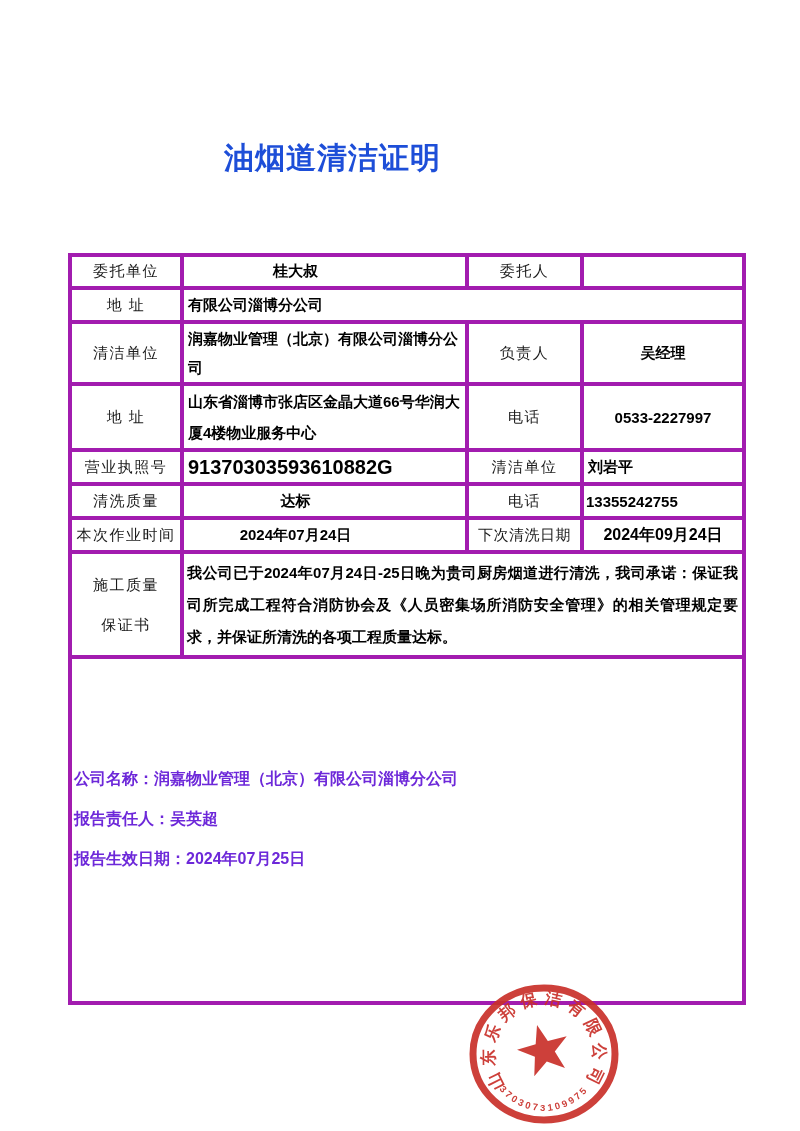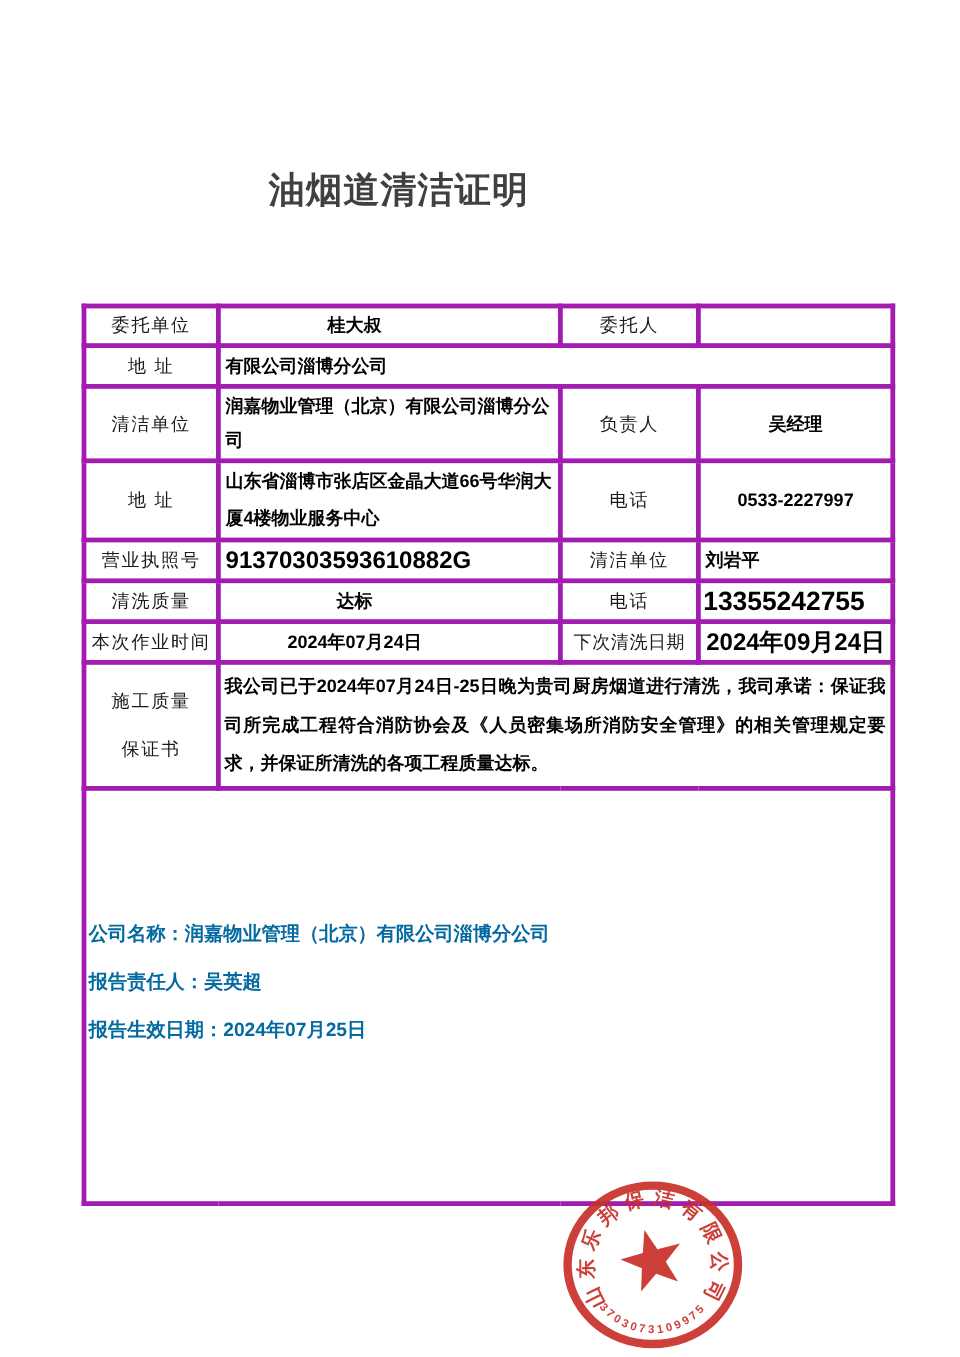--- a/index.html
+++ b/index.html
@@ -12,21 +12,21 @@
     color: #111;
     overflow: hidden;
   }
   .doc-title {
     position: absolute;
     left: 224px;
     top: 138px;
     font-size: 30px;
     font-weight: 800;
     letter-spacing: 1px;
-    color: #404040;
+    color: #1d4ed8;
     margin: 0;
   }
   table.cert-table {
     position: absolute;
     left: 68px;
     top: 253px;
     width: 674px;
     border-collapse: collapse;
     table-layout: fixed;
   }
@@ -67,21 +67,21 @@
   tr.h346 { height: 346px; }
   td.footer-cell {
     vertical-align: top;
     text-align: left;
     padding: 100px 0 0 2px !important;
   }
   .footer-line {
     font-weight: 700;
     font-size: 16px;
     line-height: 40px;
-    color: #0369a1;
+    color: #6d28d9;
     white-space: nowrap;
   }
   .stamp {
     position: absolute;
     left: 459px;
     top: 974px;
     width: 170px;
     height: 160px;
     opacity: 0.92;
     z-index: 5;
@@ -140,27 +140,27 @@
       <tr class="h34">
         <td class="lbl">营业执照号</td>
         <td class="val val-left" style="font-size:20px;">91370303593610882G</td>
         <td class="lbl">清洁单位</td>
         <td class="val val-left">刘岩平</td>
       </tr>
       <tr class="h34">
         <td class="lbl">清洗质量</td>
         <td class="val val-center c2shift">达标</td>
         <td class="lbl">电话</td>
-        <td class="val val-left" style="font-size:22px;padding-left:2px !important;margin-left:16px;">13355242755</td>
+        <td class="val val-left" style="font-size:15px;padding-left:2px !important;margin-left:16px;">13355242755</td>
       </tr>
       <tr class="h34">
         <td class="lbl">本次作业时间</td>
         <td class="val val-center c2shift">2024年07月24日</td>
         <td class="lbl" style="letter-spacing:0.5px;">下次清洗日期</td>
-        <td class="val val-center" style="font-size:20px;">2024年09月24日</td>
+        <td class="val val-center" style="font-size:16px;">2024年09月24日</td>
       </tr>
       <tr class="h105">
         <td class="lbl">
           <div class="lbl-line" style="line-height:40px;">施工质量</div>
           <div class="lbl-line" style="line-height:40px;">保证书</div>
         </td>
         <td class="val val-just" style="line-height:32px;" colspan="3">我公司已于2024年07月24日-25日晚为贵司厨房烟道进行清洗，我司承诺：保证我司所完成工程符合消防协会及《人员密集场所消防安全管理》的相关管理规定要求，并保证所清洗的各项工程质量达标。</td>
       </tr>
       <tr class="h346">
         <td class="footer-cell" colspan="4">

